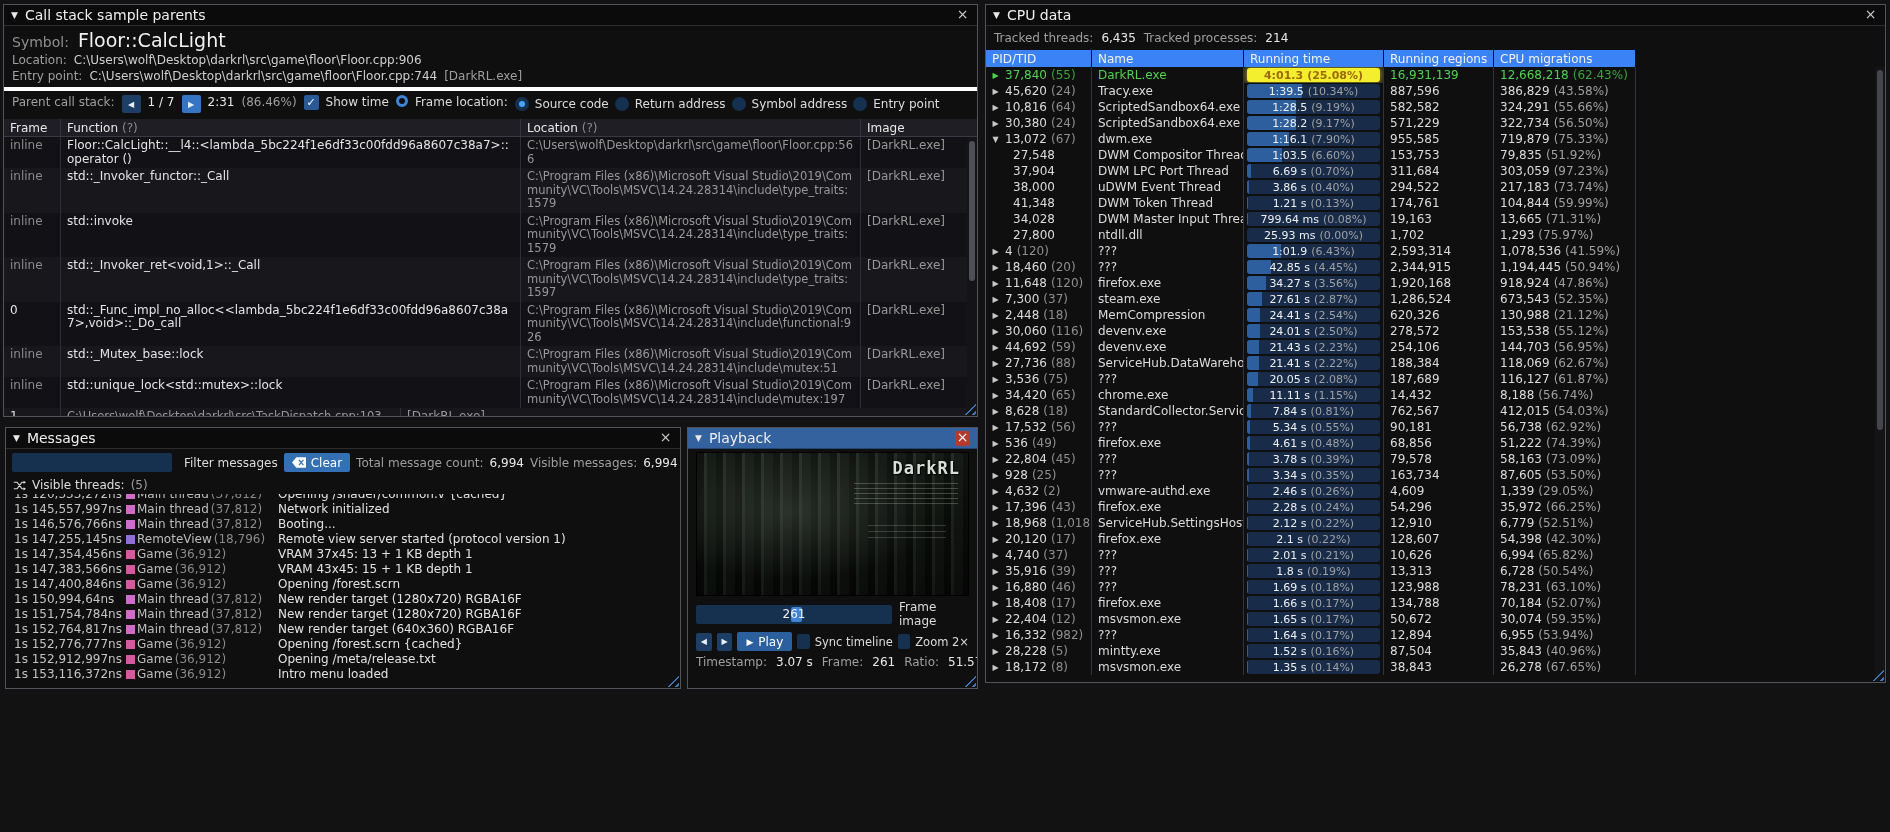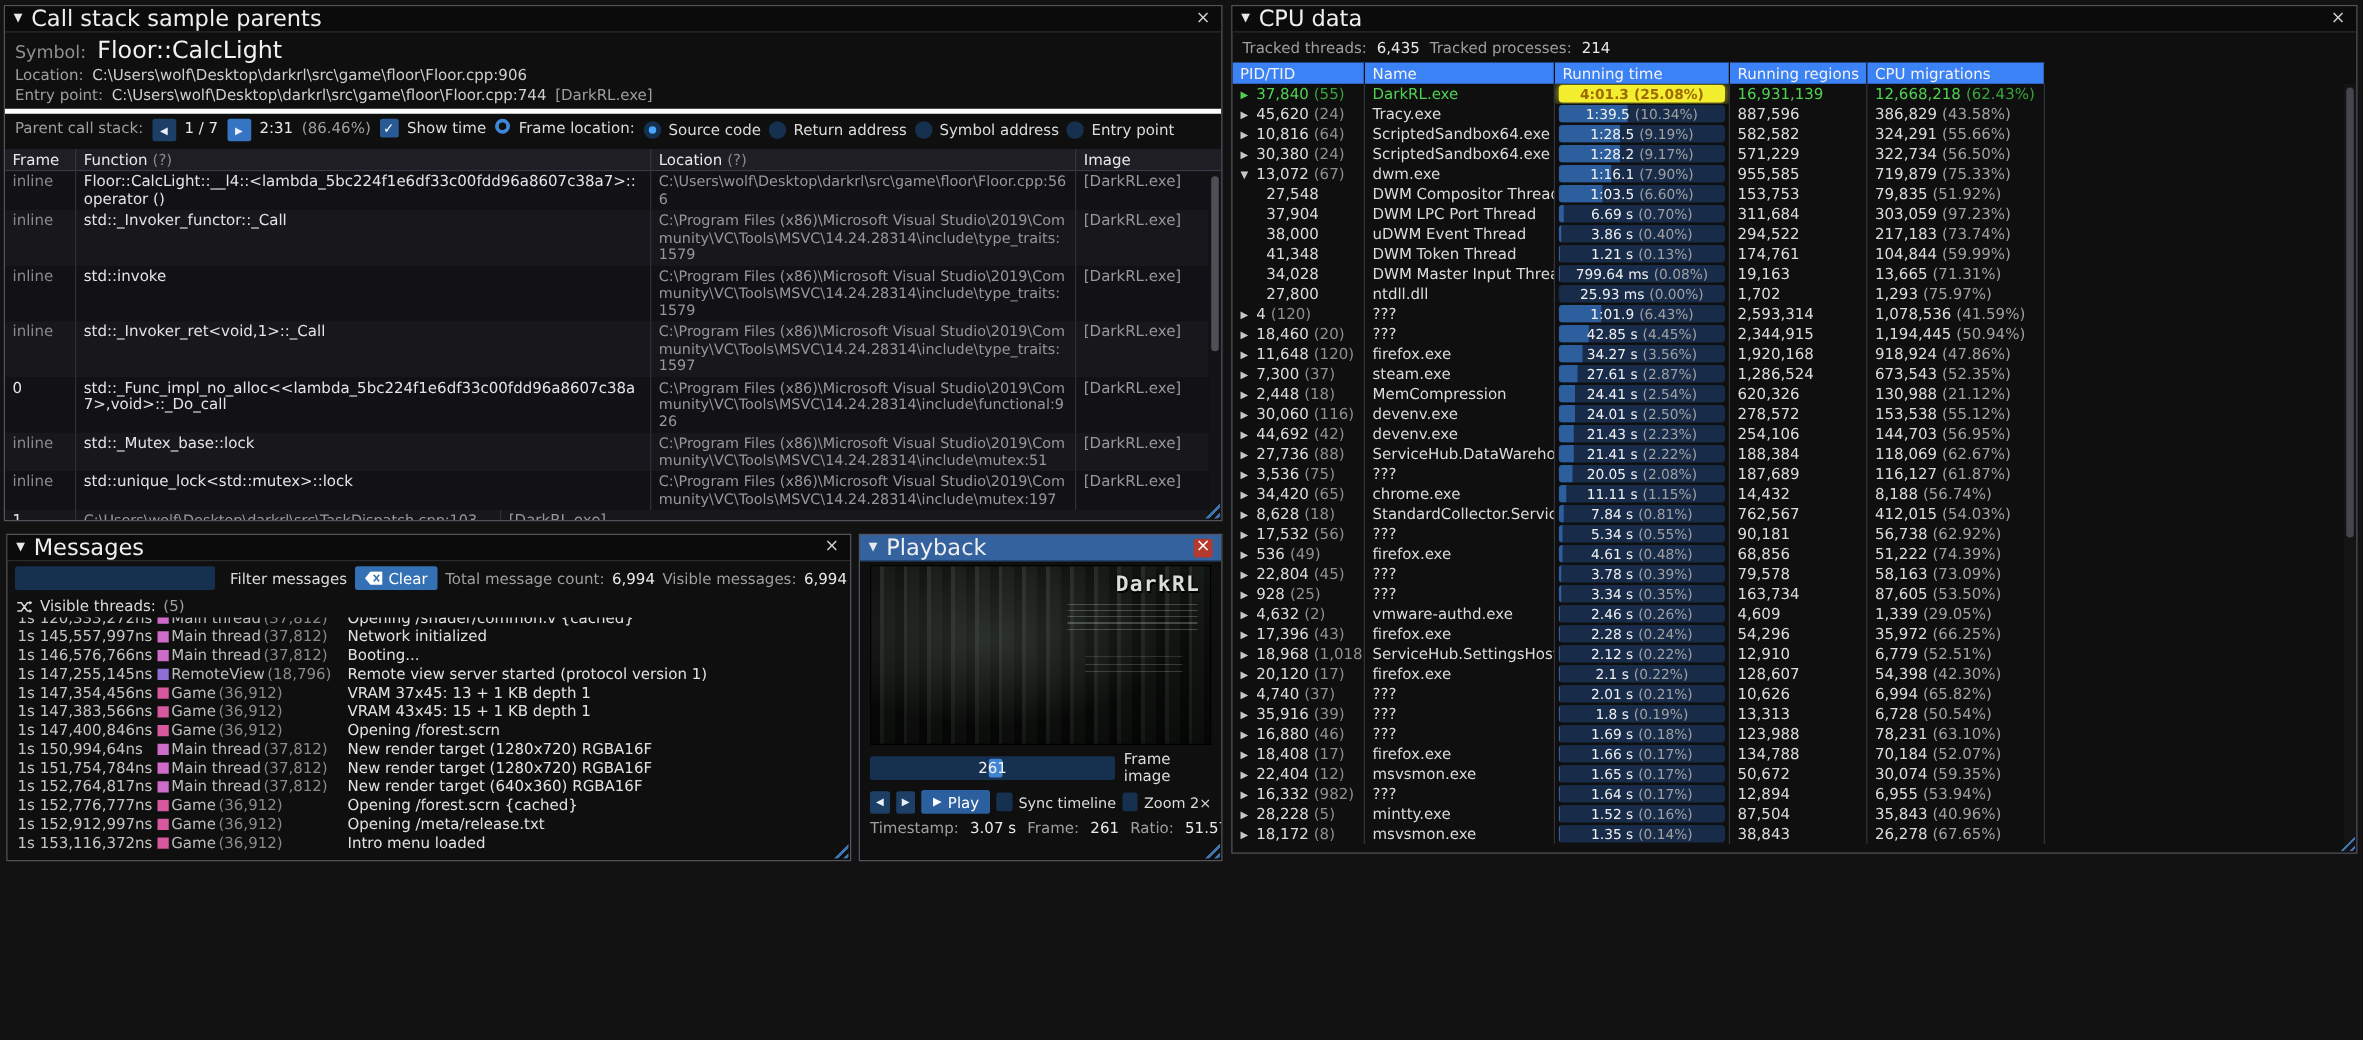--- a/index.html
+++ b/index.html
@@ -5,21 +5,21 @@
   *{margin:0;padding:0;box-sizing:border-box}
   html,body{width:1890px;height:832px;overflow:hidden;background:#121212;
     font-family:"DejaVu Sans","Liberation Sans",sans-serif;font-size:12px;color:#dcdcdc}
   .stage{position:relative;width:1890px;height:832px;background:#121212}
 
   
   .win{position:absolute;background:#0f0f0f;border:1px solid #53535c;display:flex;flex-direction:column;overflow:hidden}
   .titlebar{flex:none;height:21px;background:#0b0b0b;display:flex;align-items:center;gap:7px;padding:0 7px;border-bottom:1px solid #2c2c2c}
   .titlebar.active{background:#33629f;border-bottom:1px solid #24456f}
   .caret{font-size:9px;color:#e8e8e8;line-height:1}
-  .wtitle{font-size:18px;color:#efefef;white-space:nowrap}
+  .wtitle{font-size:14px;color:#efefef;white-space:nowrap}
   .close{margin-left:auto;color:#cfcfcf;font-size:14px;line-height:13px;width:15px;height:15px;text-align:center}
   .close.red{background:#b53a2e;border-radius:2px;color:#fff}
   .grip{position:absolute;right:1px;bottom:1px;width:13px;height:13px;
     background:repeating-linear-gradient(135deg,#3e74b0 0 2px,rgba(0,0,0,0) 2px 5px);
     clip-path:polygon(100% 0,100% 100%,0 100%)}
   .lbl{color:#9f9f9f}
   .white{color:#e8e8e8}
 
   
   #win-callstack{left:3px;top:4px;width:975px;height:413px}
@@ -848,21 +848,21 @@
           <div class="cell c-mig">
             <span>153,538</span>
             <span class="tp">(55.12%)</span>
           </div>
           <div class="cell c-rest"></div>
         </div>
         <div class="cpu-row">
           <div class="cell c-pid">
             <span class="arrow">▶</span>
             <span>44,692</span>
-            <span class="cnt">(42)</span>
+            <span class="cnt">(59)</span>
           </div>
           <div class="cell c-name">devenv.exe</div>
           <div class="cell c-time">
             <div class="bar">
               <div class="fill" style="width: 8.89155%;"></div>
               <div class="btxt">
                 <span class="tv">21.43 s</span>
                 <span class="tp">(2.23%)</span>
               </div>
             </div>

